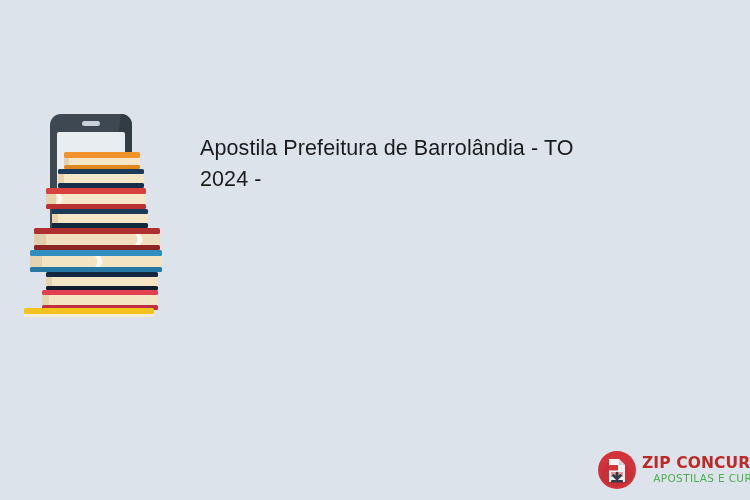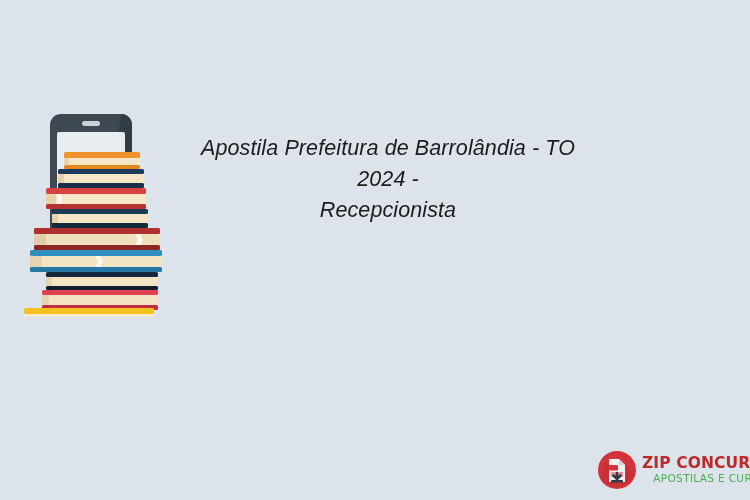--- a/index.html
+++ b/index.html
@@ -26,25 +26,23 @@
     left: 8px;
     top: 112px;
     width: 168px;
     height: 205px;
   }
   .illu-svg { display: block; width: 168px; height: 205px; }
 
   
   .title-block {
     position: absolute;
-    left: 188px;
+    left: 200px;
     top: 133px;
     width: 400px;
-    text-align: center;
-    font-style: italic;
   }
   .title-text {
     font-family: "Liberation Sans", sans-serif;
     font-size: 21.5px;
     line-height: 31px;
     font-weight: 400;
     color: #1b1b1b;
     letter-spacing: 0.1px;
     margin: 0;
   }
@@ -169,21 +167,20 @@
       <g transform="translate(0,0)">
         <rect x="16" y="196" width="130" height="6" rx="1.5" fill="#f4c320"></rect>
         <rect x="16" y="202" width="130" height="10" fill="#f7ecd0"></rect>
         <rect x="16" y="212" width="130" height="5" rx="1.5" fill="#d9a912"></rect>
       </g>
     </svg>
   </div>
 
   <div class="title-block">
     <div class="title-text">Apostila Prefeitura de Barrolândia - TO 2024 -</div>
-    <div class="title-text">Recepcionista</div>
   </div>
 
   <div class="brand">
     <div class="brand-mark">
       <svg viewBox="0 0 42 42" xmlns="http://www.w3.org/2000/svg">
         <circle cx="21" cy="21" r="19" fill="#d3333b"></circle>
         <path d="M4 28 a19 19 0 0 0 34 -2 l-10 -12 h-18 z" fill="#bf2b33" opacity="0.55"></path>
         <path d="M13 10 h10 l6 6 v17 h-16 z" fill="#f2f2f2"></path>
         <path d="M23 10 l6 6 h-6 z" fill="#cfd4d8"></path>
         <rect x="13" y="16" width="9" height="5.5" rx="1" fill="#d3333b"></rect>

